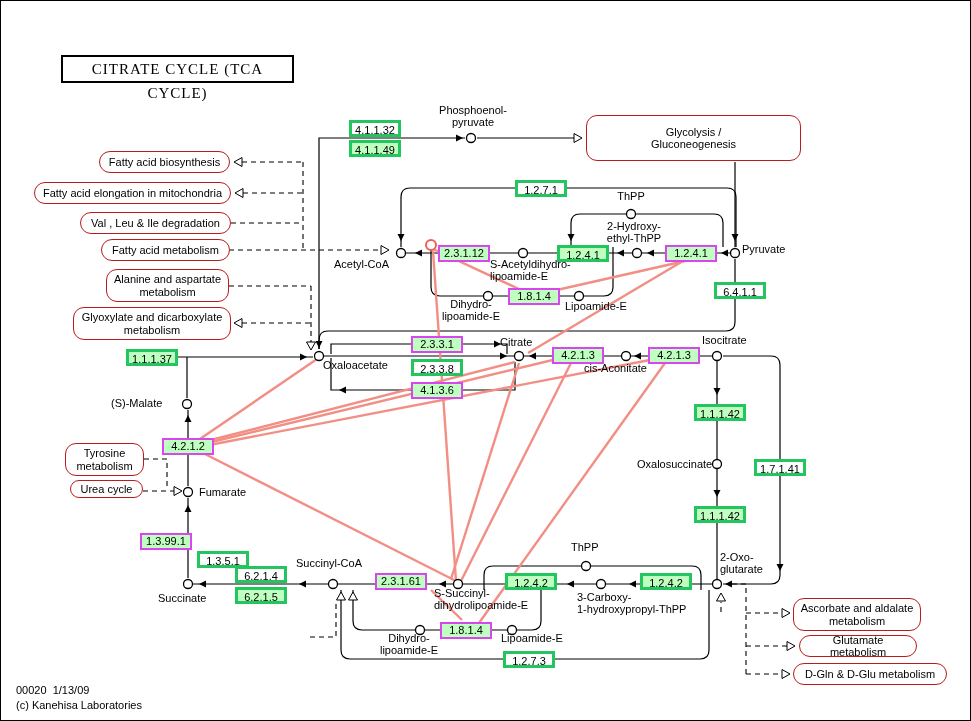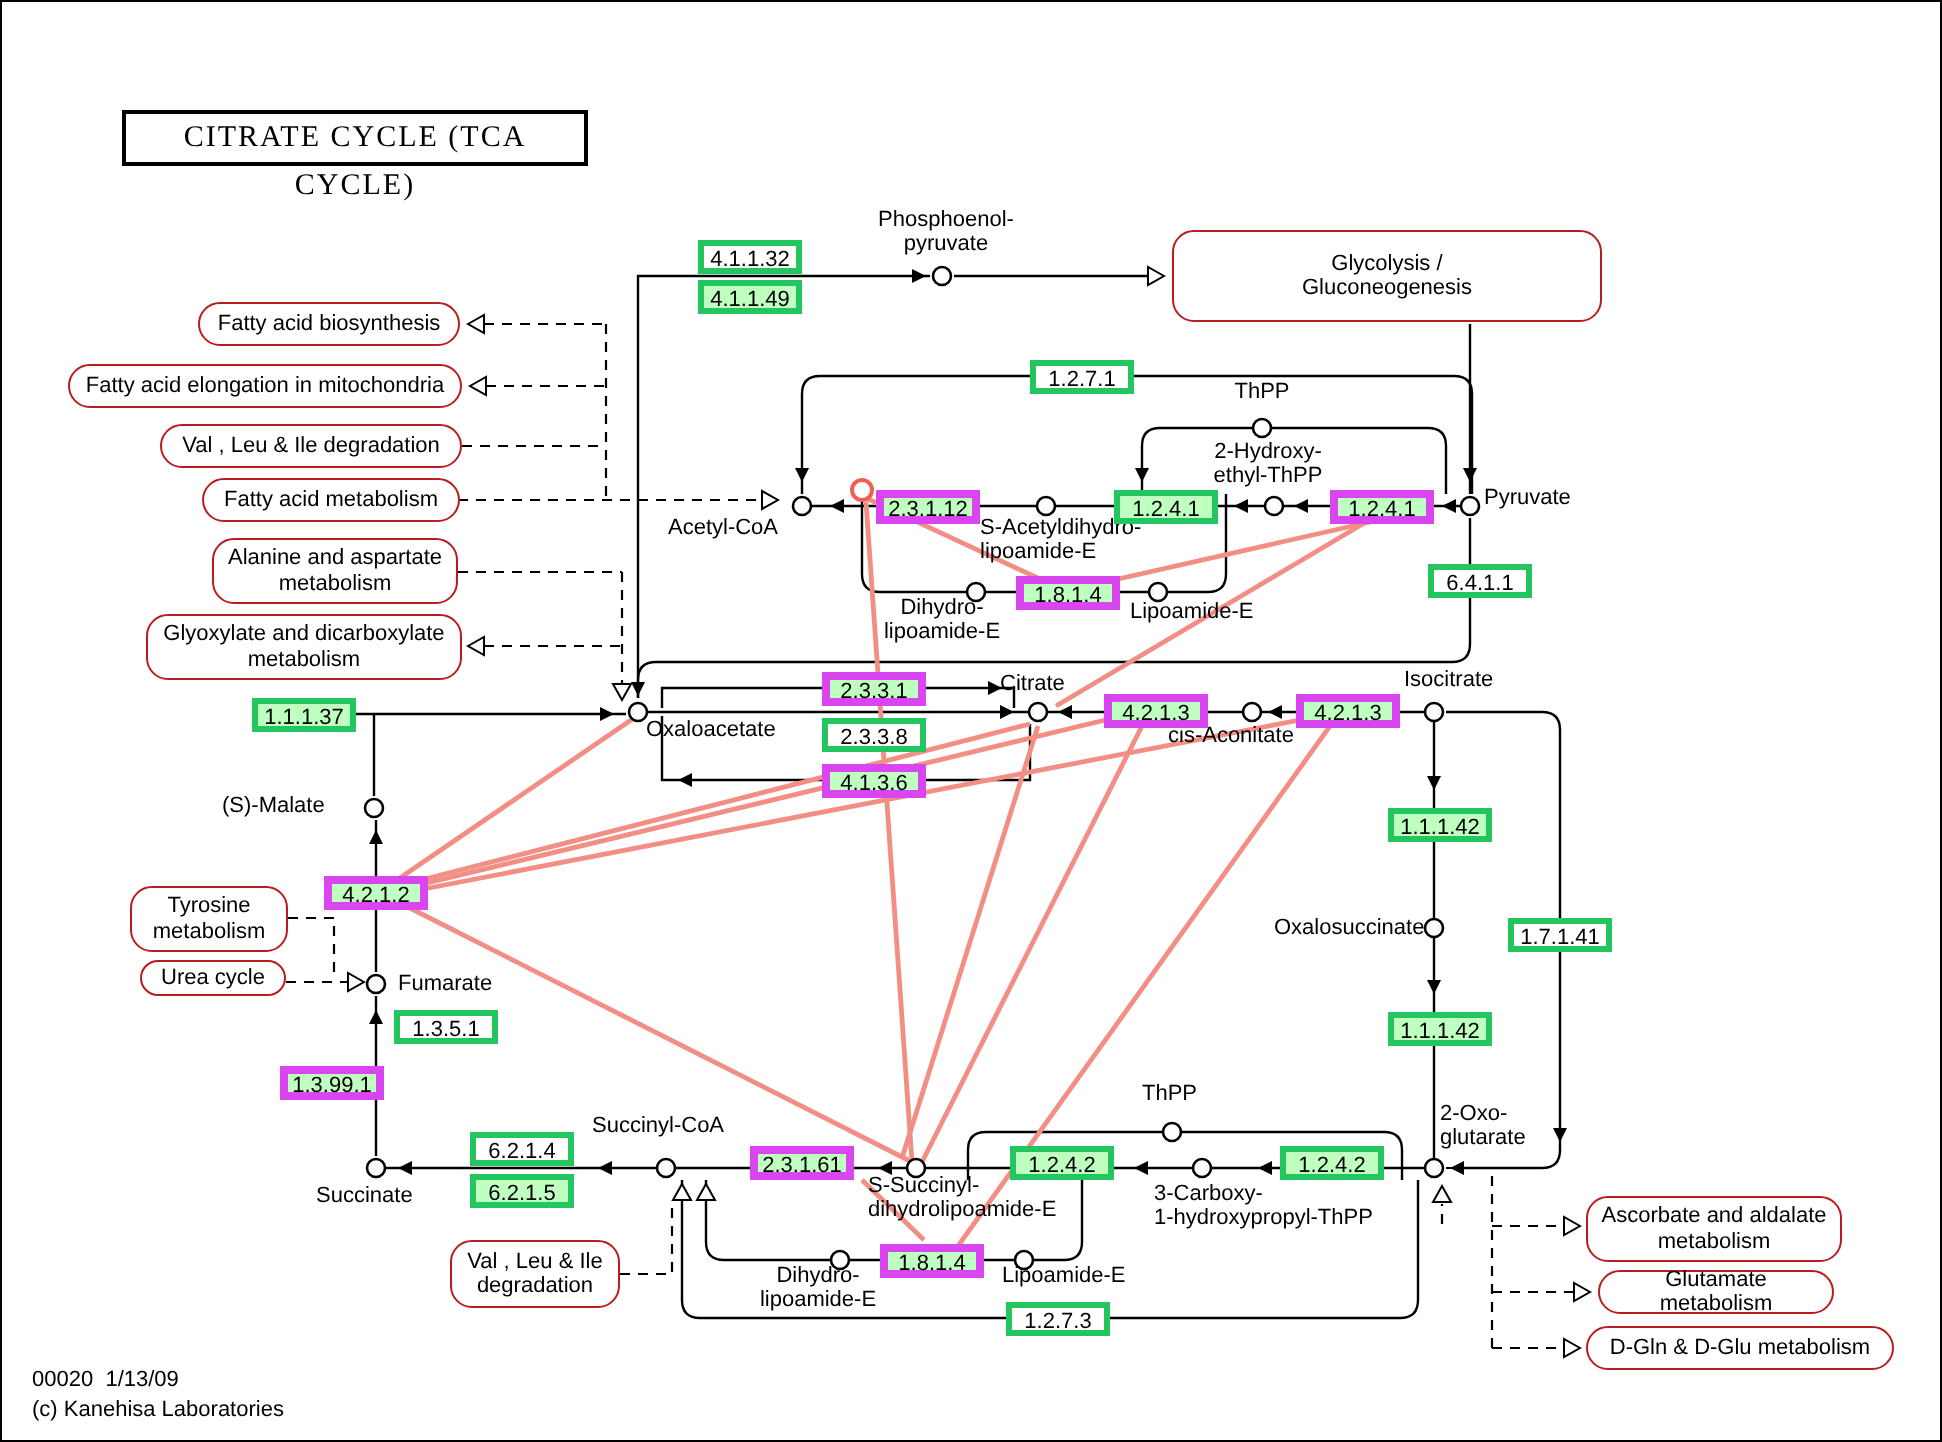--- a/index.html
+++ b/index.html
@@ -1,20 +1,20 @@
 <!DOCTYPE html>
 <html><head>
 <meta charset="utf-8">
 <style>
   html,body{margin:0;padding:0;background:#fff}
   .stage{position:relative;width:971px;height:721px;background:#fff;border:1px solid #000;box-sizing:border-box;font-family:"Liberation Sans",sans-serif;overflow:hidden}
   svg.layer{position:absolute;left:0;top:0;z-index:1}
   .ez{position:absolute;width:52px;height:17px;box-sizing:border-box;border:3px solid #22c55e;background:#fff;font-size:11px;line-height:15px;text-align:center;z-index:3}
   .ez.g{background:#bfffbf}
-  .ez.hl{border:4px solid #d946ef;line-height:13px}
+  .ez.hl{border:2px solid #d946ef;line-height:13px}
   .pw{position:absolute;box-sizing:border-box;border:1px solid #b91c1c;border-radius:11px;background:#fff;font-size:11px;line-height:12.5px;display:flex;align-items:center;justify-content:center;text-align:center;white-space:pre-line;z-index:3;padding:0 3px}
   .lbl{position:absolute;font-size:11px;line-height:11.5px;white-space:pre-line;z-index:2;color:#000}
   .title-box{position:absolute;left:60px;top:54px;width:233px;height:28px;box-sizing:border-box;border:2px solid #000;background:#fff;font-family:"Liberation Serif",serif;font-size:15px;line-height:24px;letter-spacing:1px;text-align:center;z-index:3}
   .footer{position:absolute;font-size:11px;line-height:13px;white-space:pre;z-index:2;color:#000}
 </style>
 </head>
 <body>
 
 <div class="stage">
 
@@ -155,22 +155,20 @@
 <div class="pw" style="left:100px;top:238px;width:129px;height:22px">Fatty acid metabolism</div>
 <div class="pw" style="left:105px;top:268px;width:123px;height:33px">Alanine and aspartate
 metabolism</div>
 <div class="pw" style="left:72px;top:306px;width:158px;height:33px">Glyoxylate and dicarboxylate
 metabolism</div>
 <div class="pw" style="left:585px;top:114px;width:215px;height:46px">Glycolysis /
 Gluconeogenesis</div>
 <div class="pw" style="left:64px;top:442px;width:79px;height:33px">Tyrosine
 metabolism</div>
 <div class="pw" style="left:69px;top:479px;width:73px;height:18px">Urea cycle</div>
-<div class="pw" style="left:224px;top:619px;width:85px;height:34px">Val , Leu &amp; Ile
-degradation</div>
 <div class="pw" style="left:792px;top:597px;width:128px;height:33px">Ascorbate and aldalate
 metabolism</div>
 <div class="pw" style="left:798px;top:634px;width:118px;height:22px">Glutamate metabolism</div>
 <div class="pw" style="left:792px;top:662px;width:154px;height:22px">D-Gln &amp; D-Glu metabolism</div>
 
 <div class="ez" style="left:348px;top:119px">4.1.1.32</div>
 <div class="ez g" style="left:348px;top:139px">4.1.1.49</div>
 <div class="ez" style="left:514px;top:179px">1.2.7.1</div>
 <div class="ez g hl" style="left:437px;top:244px">2.3.1.12</div>
 <div class="ez g" style="left:556px;top:244px">1.2.4.1</div>
@@ -181,21 +179,21 @@
 <div class="ez g hl" style="left:410px;top:335px">2.3.3.1</div>
 <div class="ez" style="left:410px;top:358px">2.3.3.8</div>
 <div class="ez g hl" style="left:410px;top:381px">4.1.3.6</div>
 <div class="ez g hl" style="left:551px;top:346px">4.2.1.3</div>
 <div class="ez g hl" style="left:647px;top:346px">4.2.1.3</div>
 <div class="ez g" style="left:693px;top:403px">1.1.1.42</div>
 <div class="ez" style="left:753px;top:458px">1.7.1.41</div>
 <div class="ez g" style="left:693px;top:505px">1.1.1.42</div>
 <div class="ez g hl" style="left:161px;top:437px">4.2.1.2</div>
 <div class="ez g hl" style="left:139px;top:532px">1.3.99.1</div>
-<div class="ez" style="left:196px;top:504px">1.3.5.1</div>
+<div class="ez" style="left:196px;top:550px">1.3.5.1</div>
 <div class="ez" style="left:234px;top:565px">6.2.1.4</div>
 <div class="ez g" style="left:234px;top:586px">6.2.1.5</div>
 <div class="ez g hl" style="left:374px;top:572px">2.3.1.61</div>
 <div class="ez g" style="left:504px;top:572px">1.2.4.2</div>
 <div class="ez g" style="left:639px;top:572px">1.2.4.2</div>
 <div class="ez g hl" style="left:439px;top:621px">1.8.1.4</div>
 <div class="ez" style="left:502px;top:650px">1.2.7.3</div>
 
 <div class="lbl" style="left:432px;top:104px;width:80px;text-align:center">Phosphoenol-
 pyruvate</div>

